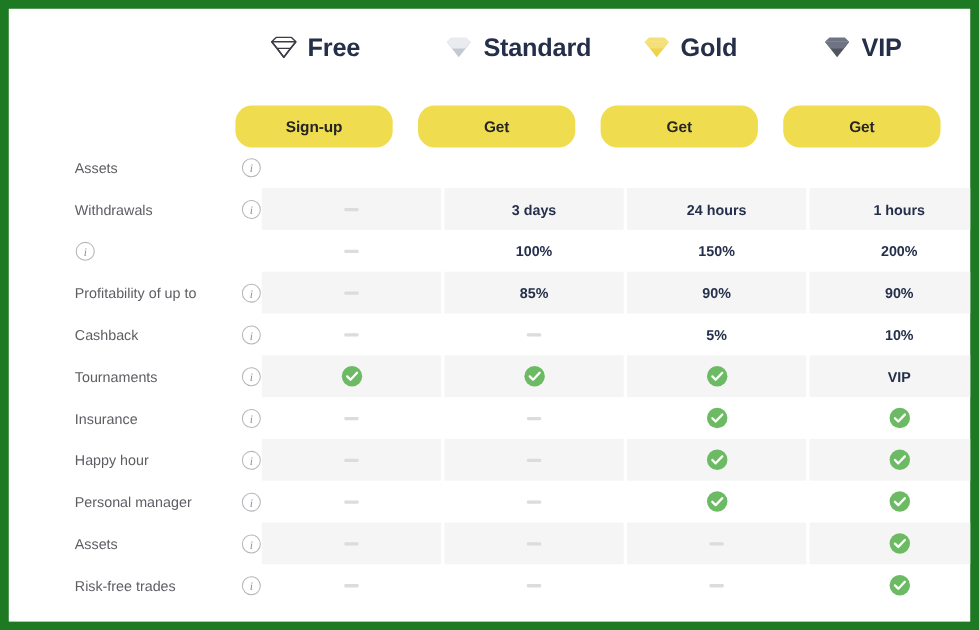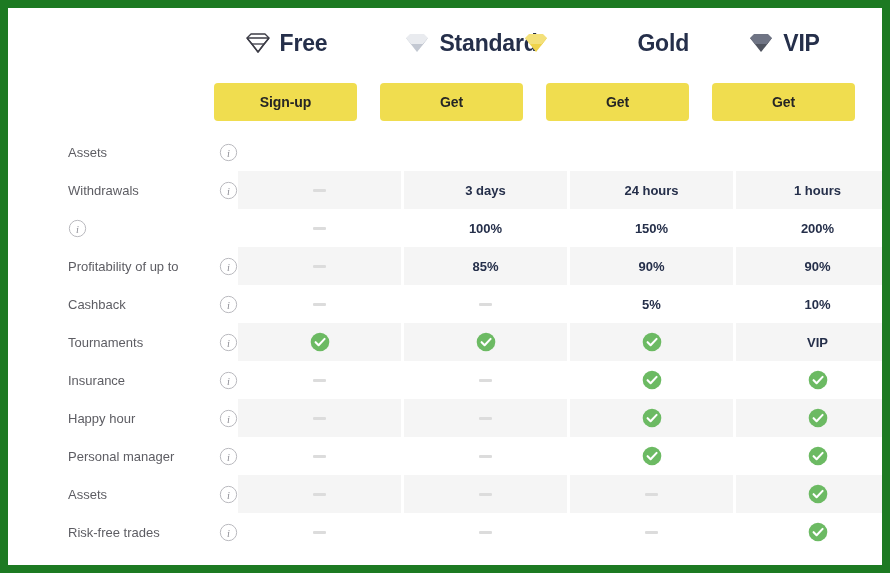--- a/index.html
+++ b/index.html
@@ -49,26 +49,26 @@
     color: #252f4a;
     letter-spacing: -0.2px;
     line-height: 1;
   }
   .gem-icon { width: 26px; height: 22px; display: block; flex: 0 0 auto; }
 
   
   .btn-row { position: relative; height: 55px; }
   .cta {
     position: absolute;
-    top: 5px;
+    top: 18px;
     width: 143px;
     height: 38px;
     background: #f0dd4f;
     border: none;
-    border-radius: 4px;
+    border-radius: 15px;
     font-family: "Liberation Sans", sans-serif;
     font-size: 14px;
     font-weight: bold;
     color: #252525;
     cursor: pointer;
     letter-spacing: -0.1px;
   }
 
   
   .rows { position: relative; padding-left: 35px; }
@@ -159,21 +159,21 @@
           <span>
             <svg viewBox="0 0 26 22" class="gem-icon">
               <path d="M2 6 L24 6 L13 20 Z" fill="#c3c8d2"></path>
               <path d="M2 6 L24 6 L19 12 L7 12 Z" fill="#e9ebef"></path>
               <path d="M24 6 L13 20 L19 12 Z" fill="#a7adba"></path>
               <path d="M2 6 L6 2 L20 2 L24 6" fill="#e9ebef"></path>
             </svg>
           </span>
           <span class="plan-name">Standard</span>
         </div>
-        <div class="plan-head" style="left: 515px; justify-content: space-between;">
+        <div class="plan-head" style="left: 536px;">
           <span>
             <svg viewBox="0 0 26 22" class="gem-icon">
               <path d="M2 6 L24 6 L13 20 Z" fill="#efd34a"></path>
               <path d="M2 6 L24 6 L19 12 L7 12 Z" fill="#f3e07a"></path>
               <path d="M24 6 L13 20 L19 12 Z" fill="#e3bd2c"></path>
               <path d="M2 6 L6 2 L20 2 L24 6" fill="#f3e07a"></path>
             </svg>
           </span>
           <span class="plan-name">Gold</span>
         </div>

